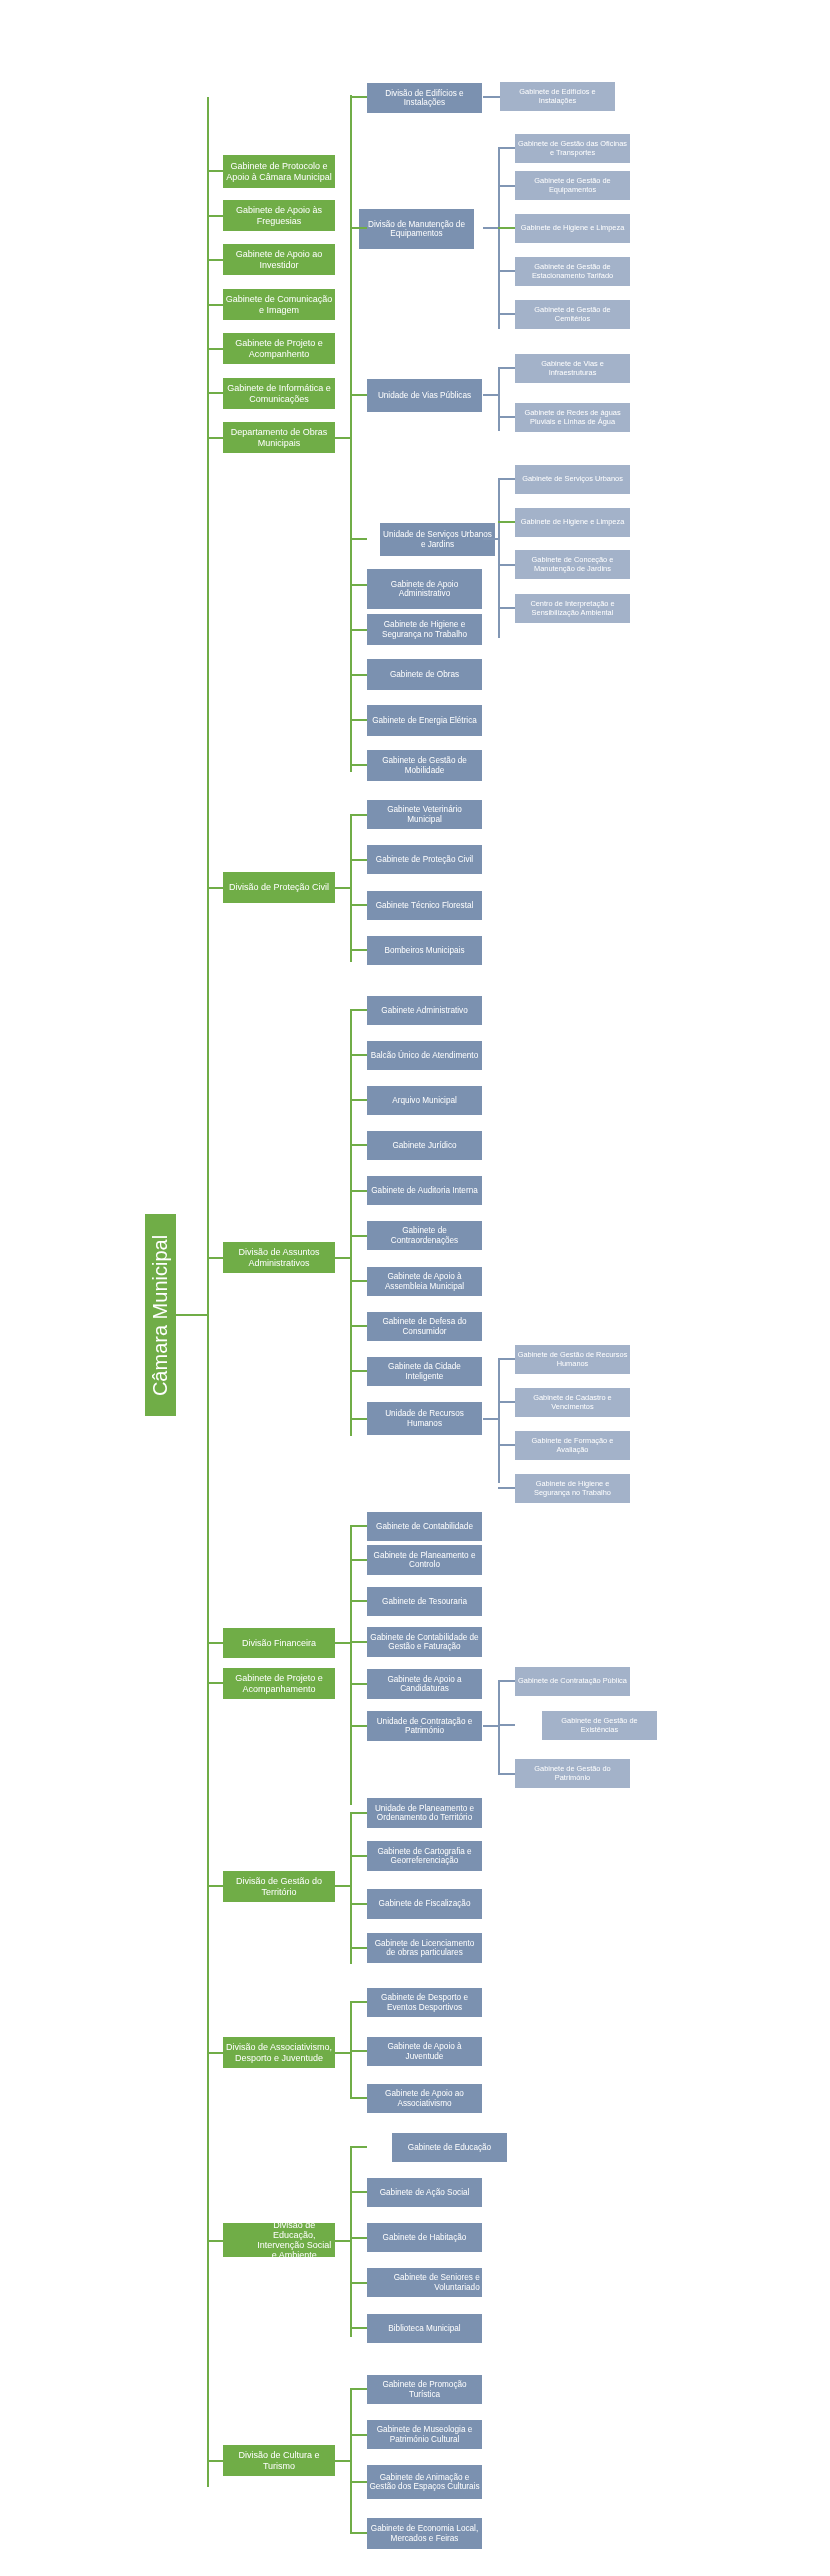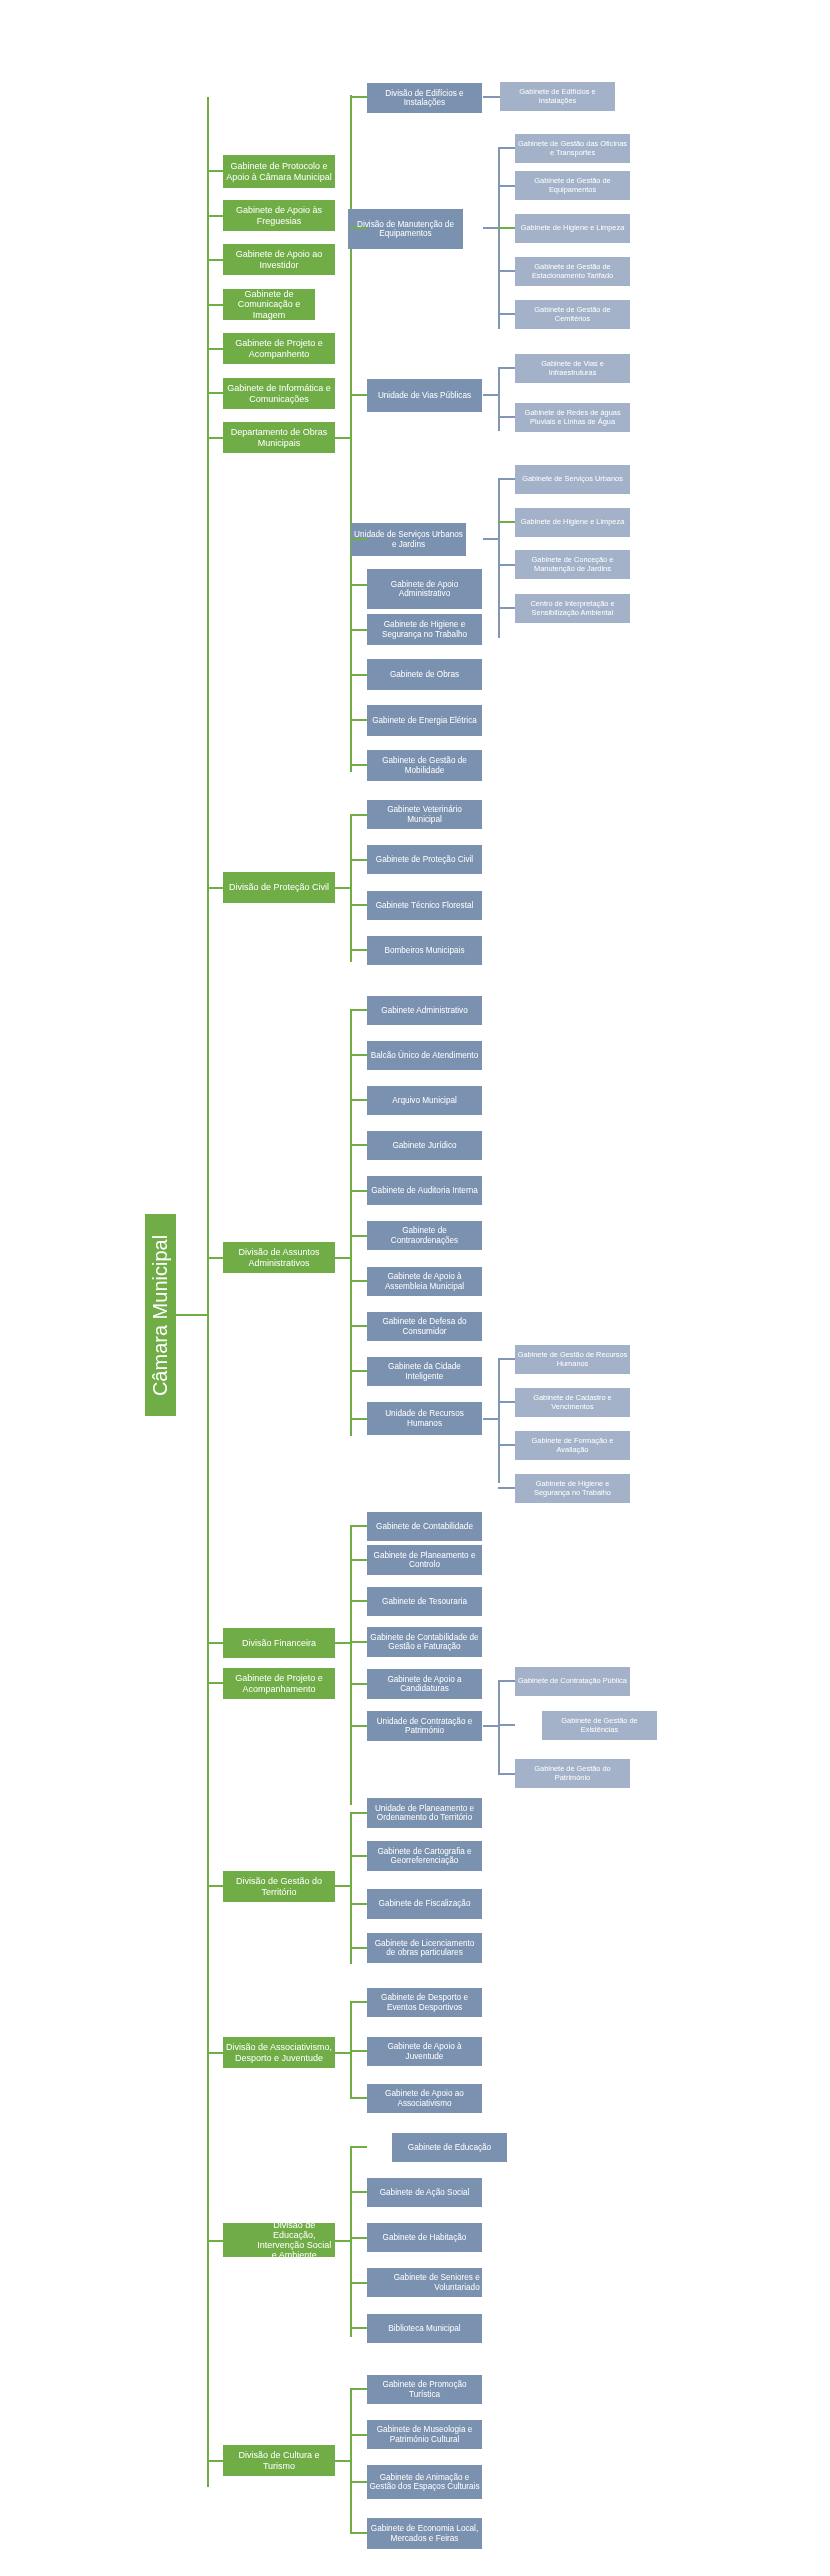--- a/index.html
+++ b/index.html
@@ -42,21 +42,21 @@
   <div class="node lvl1" style="left:223px;top:200px;width:112px;height:31px;">
     <span>Gabinete de Apoio às Freguesias</span>
     </div>
   <div class="ln" style="left:207px;top:215px;width:15.6px;height:2.3px;"></div>
 
   <div class="node lvl1" style="left:223px;top:244px;width:112px;height:31px;">
     <span>Gabinete de Apoio ao Investidor</span>
     </div>
   <div class="ln" style="left:207px;top:259px;width:15.6px;height:2.3px;"></div>
 
-  <div class="node lvl1" style="left:223px;top:289px;width:92px;height:31px;">
+  <div class="node lvl1" style="left:223px;top:289px;width:112px;height:31px;">
     <span>Gabinete de Comunicação e Imagem</span>
     </div>
   <div class="ln" style="left:207px;top:304px;width:15.6px;height:2.3px;"></div>
 
   <div class="node lvl1" style="left:223px;top:333px;width:112px;height:31px;">
     <span>Gabinete de Projeto e Acompanhento</span>
     </div>
   <div class="ln" style="left:207px;top:348px;width:15.6px;height:2.3px;"></div>
 
   <div class="node lvl1" style="left:223px;top:378px;width:112px;height:31px;">
@@ -74,21 +74,21 @@
 
   <div class="node lvl2b" style="left:367px;top:83px;width:115px;height:30px;">
     <span>Divisão de Edifícios e Instalações</span>
     </div>
   <div class="ln" style="left:350px;top:96px;width:17px;height:2.3px;"></div>
   <div class="lnb" style="left:483px;top:96px;width:17px;height:2.3px;"></div>
   <div class="node lvl4" style="left:500px;top:82px;width:115px;height:29px;">
     <span>Gabinete de Edifícios e Instalações</span>
     </div>
 
-  <div class="node lvl2b" style="left:348px;top:209px;width:115px;height:40px;">
+  <div class="node lvl2b" style="left:359px;top:209px;width:115px;height:40px;">
     <span>Divisão de Manutenção de Equipamentos</span>
     </div>
   <div class="ln" style="left:350px;top:227px;width:17px;height:2.3px;"></div>
   <div class="lnb" style="left:483px;top:227px;width:15.6px;height:2.3px;"></div>
   <div class="lnb" style="left:498px;top:147px;width:2.3px;height:182px;"></div>
 
   <div class="node lvl4" style="left:515px;top:134px;width:115px;height:29px;">
     <span>Gabinete de Gestão das Oficinas e Transportes</span>
     </div>
   <div class="lnb" style="left:498px;top:147px;width:17px;height:2.3px;"></div>
@@ -123,21 +123,21 @@
   <div class="node lvl4" style="left:515px;top:354px;width:115px;height:29px;">
     <span>Gabinete de Vias e Infraestruturas</span>
     </div>
   <div class="lnb" style="left:498px;top:367px;width:17px;height:2.3px;"></div>
 
   <div class="node lvl4" style="left:515px;top:403px;width:115px;height:29px;">
     <span>Gabinete de Redes de águas Pluviais e Linhas de Água</span>
     </div>
   <div class="lnb" style="left:498px;top:416px;width:17px;height:2.3px;"></div>
 
-  <div class="node lvl2b" style="left:351px;top:523px;width:115px;height:33px;">
+  <div class="node lvl2b" style="left:380px;top:523px;width:115px;height:33px;">
     <span>Unidade de Serviços Urbanos e Jardins</span>
     </div>
   <div class="ln" style="left:350px;top:538px;width:17px;height:2.3px;"></div>
   <div class="lnb" style="left:483px;top:538px;width:15.6px;height:2.3px;"></div>
   <div class="lnb" style="left:498px;top:478px;width:2.3px;height:160px;"></div>
 
   <div class="node lvl4" style="left:515px;top:465px;width:115px;height:29px;">
     <span>Gabinete de Serviços Urbanos</span>
     </div>
   <div class="lnb" style="left:498px;top:478px;width:17px;height:2.3px;"></div>

